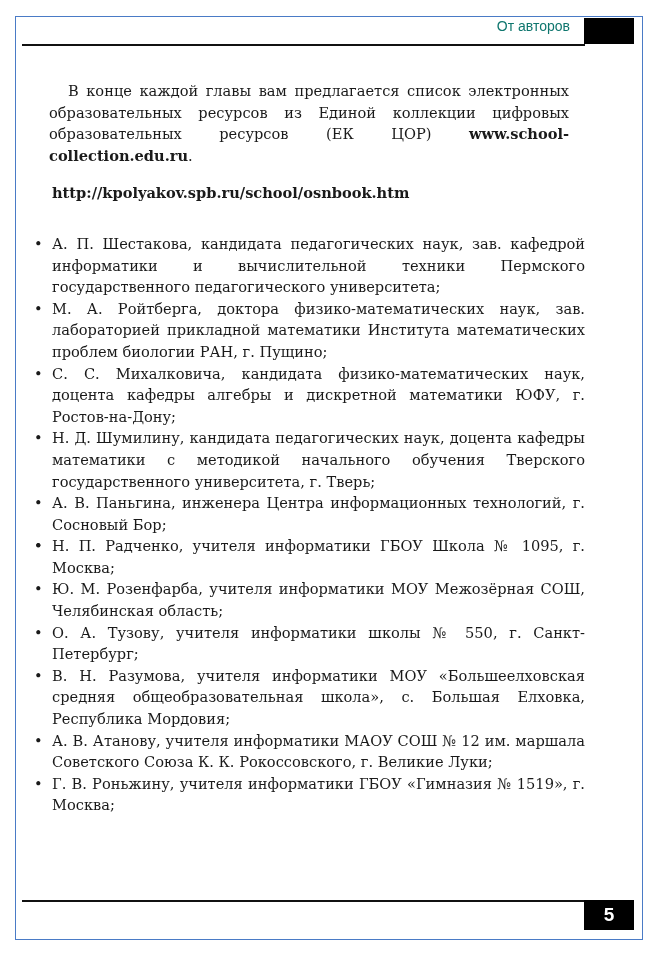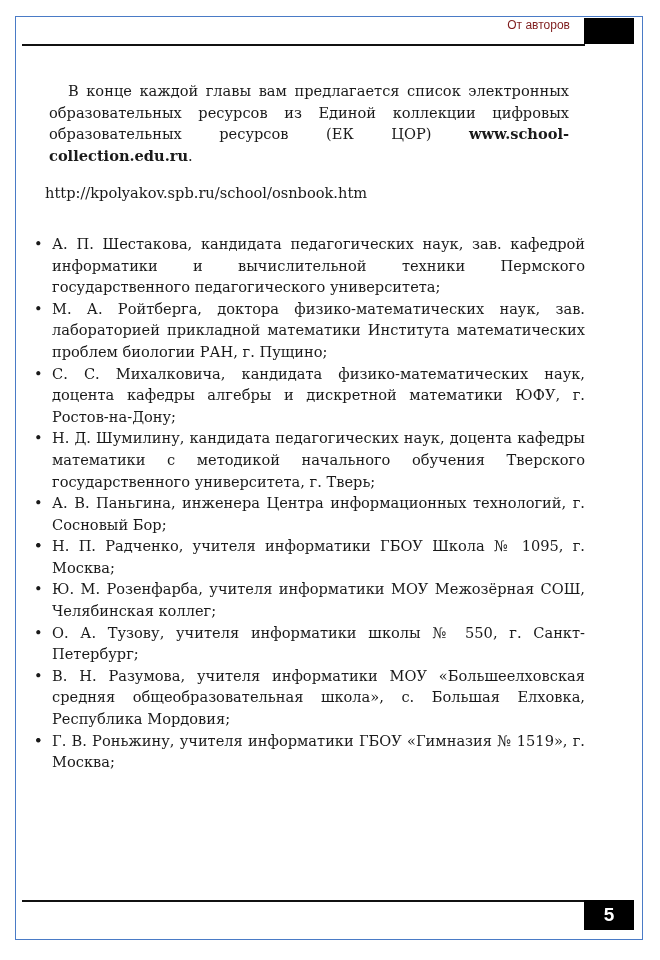--- a/index.html
+++ b/index.html
@@ -6,21 +6,21 @@
   body {
     width: 660px; height: 960px; background: #ffffff; position: relative; overflow: hidden;
     font-family: "DejaVu Serif", "Liberation Serif", serif;
   }
   .frame {
     position: absolute; left: 15px; top: 16px; width: 628px; height: 924px;
     border: 1.5px solid #4a7bc6; box-sizing: border-box; background: #fff;
   }
   .header-title {
     position: absolute; right: 90px; top: 18px;
-    font-family: "Liberation Sans", sans-serif; font-size: 12px; color: #7f1d1d;
+    font-family: "Liberation Sans", sans-serif; font-size: 14px; color: #0f766e;
   }
   .header-block {
     position: absolute; left: 584px; top: 18px; width: 50px; height: 26px; background: #000;
   }
   .header-rule {
     position: absolute; left: 22px; top: 44px; width: 563px; height: 2px; background: #111;
   }
   .footer-rule {
     position: absolute; left: 22px; top: 900px; width: 563px; height: 2px; background: #111;
   }
@@ -28,21 +28,21 @@
     position: absolute; left: 584px; top: 900px; width: 50px; height: 30px; background: #000;
     color: #fff; font-family: "Liberation Sans", sans-serif; font-weight: bold; font-size: 19px;
     display: flex; align-items: center; justify-content: center;
   }
   .content {
     position: absolute; left: 33px; top: 64px; width: 552px;
     font-size: 14.6px; line-height: 21.6px; color: #1a1a1a; text-align: justify;
   }
   .content p { margin: 16px; text-indent: 19px; }
   .content .b { font-weight: bold; }
-  .url-line { margin: 6px 0 0 12px; font-weight: normal; }
+  .url-line { margin: 6px 0 0 19px; font-weight: bold; }
   .gap { height: 29px; }
   ul { list-style: none; margin: 0; padding: 0; }
   li { position: relative; padding-left: 19px; }
   li .bullet { position: absolute; left: 1px; top: 0; }
 </style>
 </head>
 <body>
 
 <div class="frame"></div>
 
@@ -55,22 +55,22 @@
   <div class="url-line">http://kpolyakov.spb.ru/school/osnbook.htm</div>
   <div class="gap"></div>
   <ul>
     <li><span class="bullet">•</span><span>А. П. Шестакова, кандидата педагогических наук, зав. кафедрой информатики и вычислительной техники Пермского государственного педагогического университета;</span></li>
     <li><span class="bullet">•</span><span>М. А. Ройтберга, доктора физико-математических наук, зав. лабораторией прикладной математики Института математических проблем биологии РАН, г. Пущино;</span></li>
     <li><span class="bullet">•</span><span>С. С. Михалковича, кандидата физико-математических наук, доцента кафедры алгебры и дискретной математики ЮФУ, г. Ростов-на-Дону;</span></li>
     <li><span class="bullet">•</span><span>Н. Д. Шумилину, кандидата педагогических наук, доцента кафедры математики с методикой начального обучения Тверского государственного университета, г. Тверь;</span></li>
     <li><span class="bullet">•</span><span>А. В. Паньгина, инженера Центра информационных технологий, г. Сосновый Бор;</span></li>
     <li><span class="bullet">•</span></li>
     <li><span class="bullet">•</span><span>Н. П. Радченко, учителя информатики ГБОУ Школа № 1095, г. Москва;</span></li>
-    <li><span class="bullet">•</span><span>Ю. М. Розенфарба, учителя информатики МОУ Межозёрная СОШ, Челябинская коллег;</span></li>
+    <li><span class="bullet">•</span><span>Ю. М. Розенфарба, учителя информатики МОУ Межозёрная СОШ, Челябинская область;</span></li>
     <li><span class="bullet">•</span><span>О. А. Тузову, учителя информатики школы № 550, г. Санкт-Петербург;</span></li>
     <li><span class="bullet">•</span><span>В. Н. Разумова, учителя информатики МОУ «Большеелховская средняя общеобразовательная школа», с. Большая Елховка, Республика Мордовия;</span></li>
-    <li><span class="bullet">•</span></li>
+    <li><span class="bullet">•</span><span>А. В. Атанову, учителя информатики МАОУ СОШ № 12 им. маршала Советского Союза К. К. Рокоссовского, г. Великие Луки;</span></li>
     <li><span class="bullet">•</span><span>Г. В. Роньжину, учителя информатики ГБОУ «Гимназия № 1519», г. Москва;</span></li>
   </ul>
 </div>
 
 <div class="footer-rule"></div>
 <div class="footer-block">5</div>
 
 </body></html>

